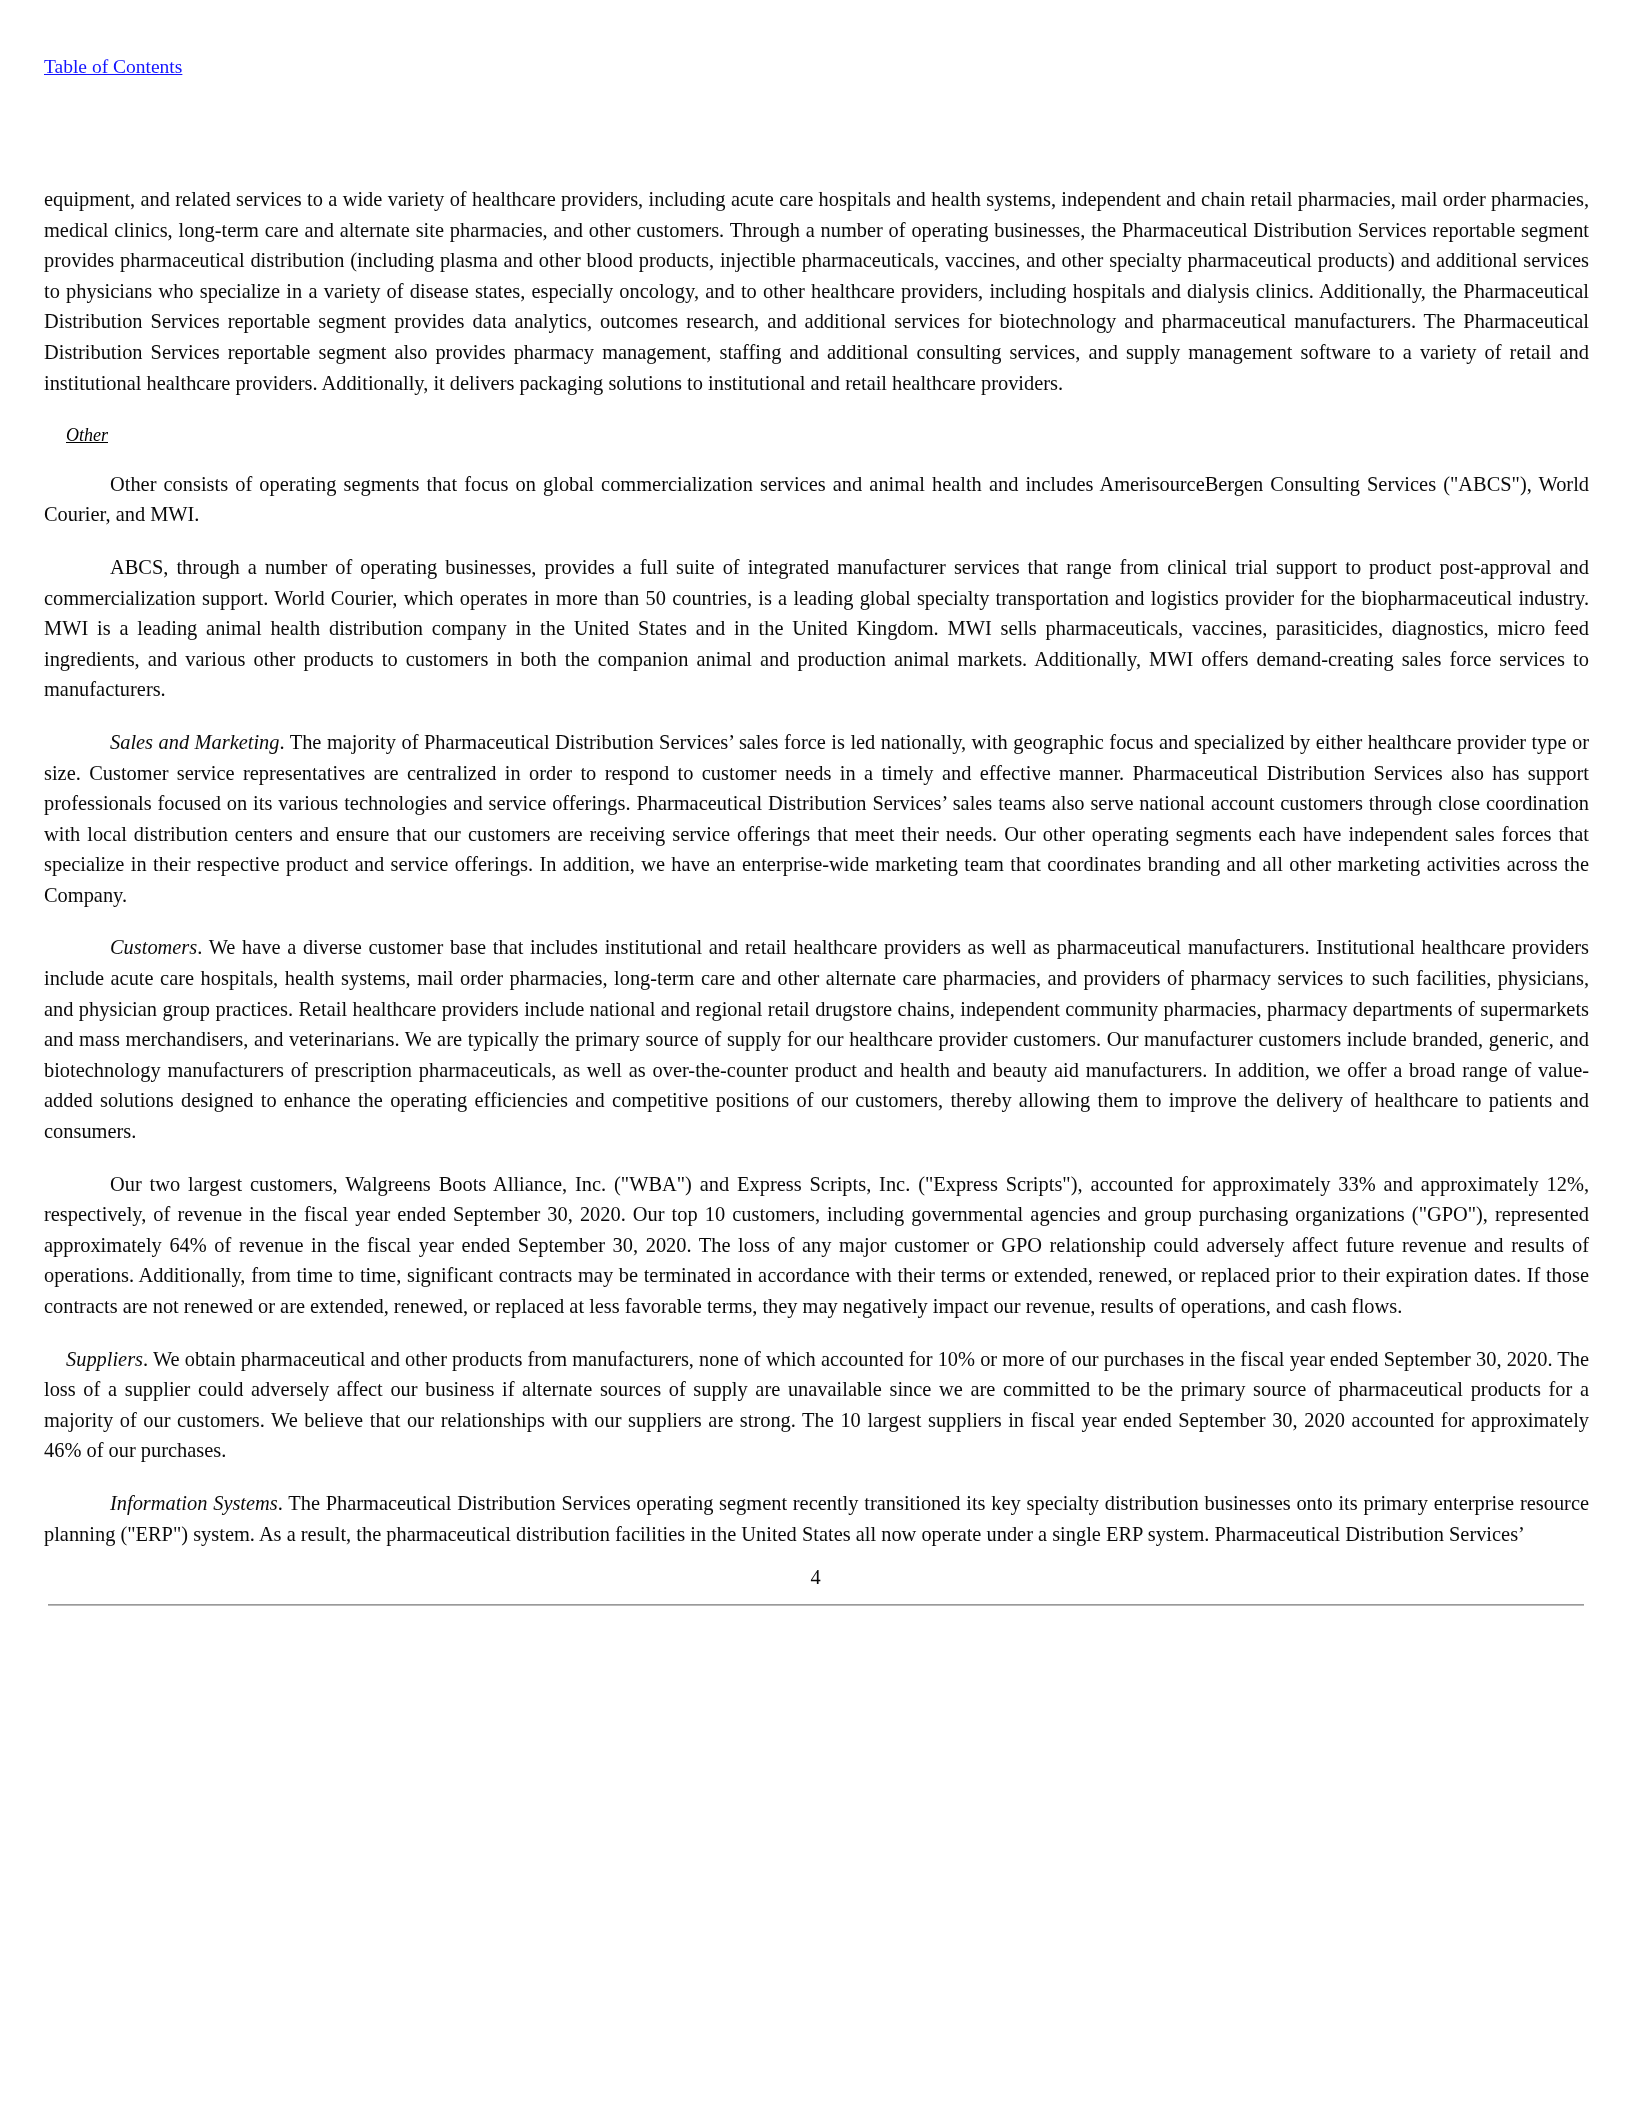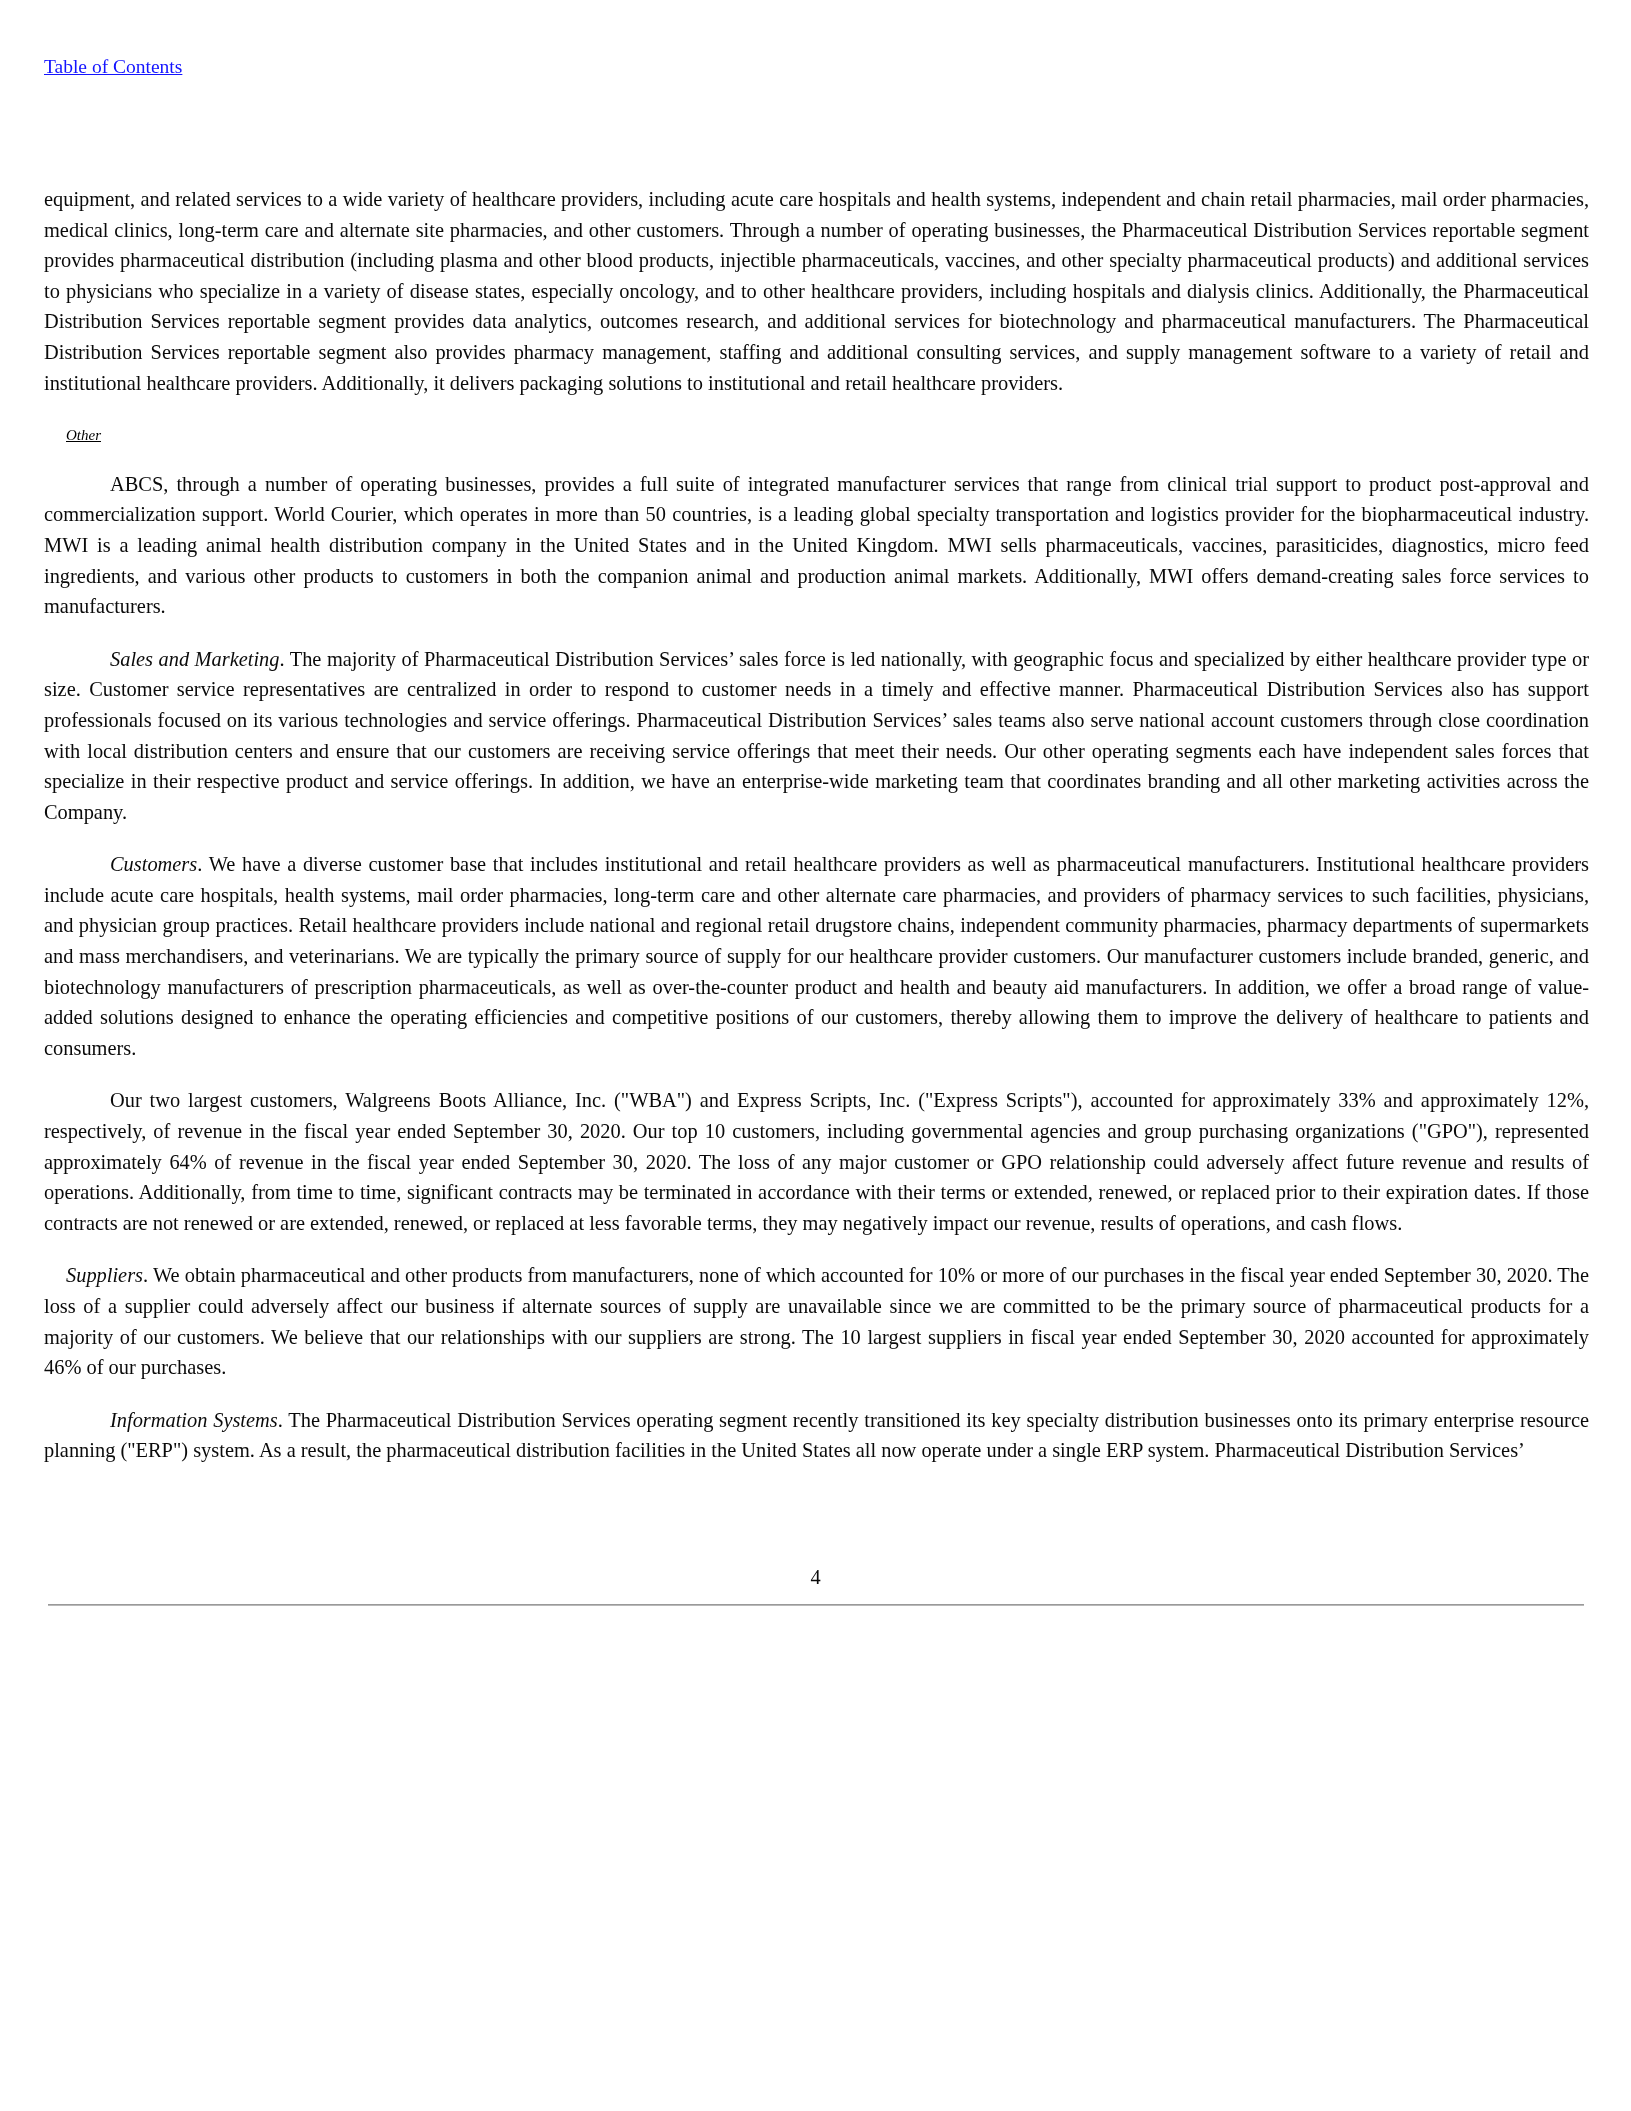--- a/index.html
+++ b/index.html
@@ -46,21 +46,21 @@
     text-justify: inter-word;
     font-family: "Liberation Serif", "DejaVu Serif", serif;
     color: #0a0a0a;
   }
   p.no-indent { text-indent: 0; }
   p.indent-lg { text-indent: 66px; }
   p.indent-sm { text-indent: 22px; }
   .sec-heading {
     margin: 0 0 18px 0;
     padding-left: 22px;
-    font-size: 15px;
+    font-size: 18px;
     line-height: 30.6px;
     font-style: italic;
     text-decoration: underline;
     font-family: "Liberation Serif", "DejaVu Serif", serif;
   }
   .sec-heading span.h-label {
     font-style: italic;
     text-decoration: underline;
   }
   .lead-italic {
@@ -97,20 +97,21 @@
   </div>
 
   <div class="content">
 
     <p class="body-text no-indent">equipment, and related services to a wide variety of healthcare providers, including acute care hospitals and health systems, independent and chain retail pharmacies, mail order pharmacies, medical clinics, long-term care and alternate site pharmacies, and other customers. Through a number of operating businesses, the Pharmaceutical Distribution Services reportable segment provides pharmaceutical distribution (including plasma and other blood products, injectible pharmaceuticals, vaccines, and other specialty pharmaceutical products) and additional services to physicians who specialize in a variety of disease states, especially oncology, and to other healthcare providers, including hospitals and dialysis clinics. Additionally, the Pharmaceutical Distribution Services reportable segment provides data analytics, outcomes research, and additional services for biotechnology and pharmaceutical manufacturers. The Pharmaceutical Distribution Services reportable segment also provides pharmacy management, staffing and additional consulting services, and supply management software to a variety of retail and institutional healthcare providers. Additionally, it delivers packaging solutions to institutional and retail healthcare providers.</p>
 
     <div class="sec-heading">
       <span class="h-label">Other</span>
     </div>
 
+    <p class="body-text indent-lg">Other consists of operating segments that focus on global commercialization services and animal health and includes AmerisourceBergen Consulting Services ("ABCS"), World Courier, and MWI.</p>
 
     <p class="body-text indent-lg">ABCS, through a number of operating businesses, provides a full suite of integrated manufacturer services that range from clinical trial support to product post-approval and commercialization support. World Courier, which operates in more than 50 countries, is a leading global specialty transportation and logistics provider for the biopharmaceutical industry. MWI is a leading animal health distribution company in the United States and in the United Kingdom. MWI sells pharmaceuticals, vaccines, parasiticides, diagnostics, micro feed ingredients, and various other products to customers in both the companion animal and production animal markets. Additionally, MWI offers demand-creating sales force services to manufacturers.</p>
 
     <p class="body-text indent-lg"><span class="lead-italic">Sales and Marketing</span><span>. The majority of Pharmaceutical Distribution Services’ sales force is led nationally, with geographic focus and specialized by either healthcare provider type or size. Customer service representatives are centralized in order to respond to customer needs in a timely and effective manner. Pharmaceutical Distribution Services also has support professionals focused on its various technologies and service offerings. Pharmaceutical Distribution Services’ sales teams also serve national account customers through close coordination with local distribution centers and ensure that our customers are receiving service offerings that meet their needs. Our other operating segments each have independent sales forces that specialize in their respective product and service offerings. In addition, we have an enterprise-wide marketing team that coordinates branding and all other marketing activities across the Company.</span></p>
 
     <p class="body-text indent-lg"><span class="lead-italic">Customers</span><span>. We have a diverse customer base that includes institutional and retail healthcare providers as well as pharmaceutical manufacturers. Institutional healthcare providers include acute care hospitals, health systems, mail order pharmacies, long-term care and other alternate care pharmacies, and providers of pharmacy services to such facilities, physicians, and physician group practices. Retail healthcare providers include national and regional retail drugstore chains, independent community pharmacies, pharmacy departments of supermarkets and mass merchandisers, and veterinarians. We are typically the primary source of supply for our healthcare provider customers. Our manufacturer customers include branded, generic, and biotechnology manufacturers of prescription pharmaceuticals, as well as over-the-counter product and health and beauty aid manufacturers. In addition, we offer a broad range of value-added solutions designed to enhance the operating efficiencies and competitive positions of our customers, thereby allowing them to improve the delivery of healthcare to patients and consumers.</span></p>
 
     <p class="body-text indent-lg">Our two largest customers, Walgreens Boots Alliance, Inc. ("WBA") and Express Scripts, Inc. ("Express Scripts"), accounted for approximately 33% and approximately 12%, respectively, of revenue in the fiscal year ended September 30, 2020. Our top 10 customers, including governmental agencies and group purchasing organizations ("GPO"), represented approximately 64% of revenue in the fiscal year ended September 30, 2020. The loss of any major customer or GPO relationship could adversely affect future revenue and results of operations. Additionally, from time to time, significant contracts may be terminated in accordance with their terms or extended, renewed, or replaced prior to their expiration dates. If those contracts are not renewed or are extended, renewed, or replaced at less favorable terms, they may negatively impact our revenue, results of operations, and cash flows.</p>
 
     <p class="body-text indent-sm"><span class="lead-italic">Suppliers</span><span>. We obtain pharmaceutical and other products from manufacturers, none of which accounted for 10% or more of our purchases in the fiscal year ended September 30, 2020. The loss of a supplier could adversely affect our business if alternate sources of supply are unavailable since we are committed to be the primary source of pharmaceutical products for a majority of our customers. We believe that our relationships with our suppliers are strong. The 10 largest suppliers in fiscal year ended September 30, 2020 accounted for approximately 46% of our purchases.</span></p>

